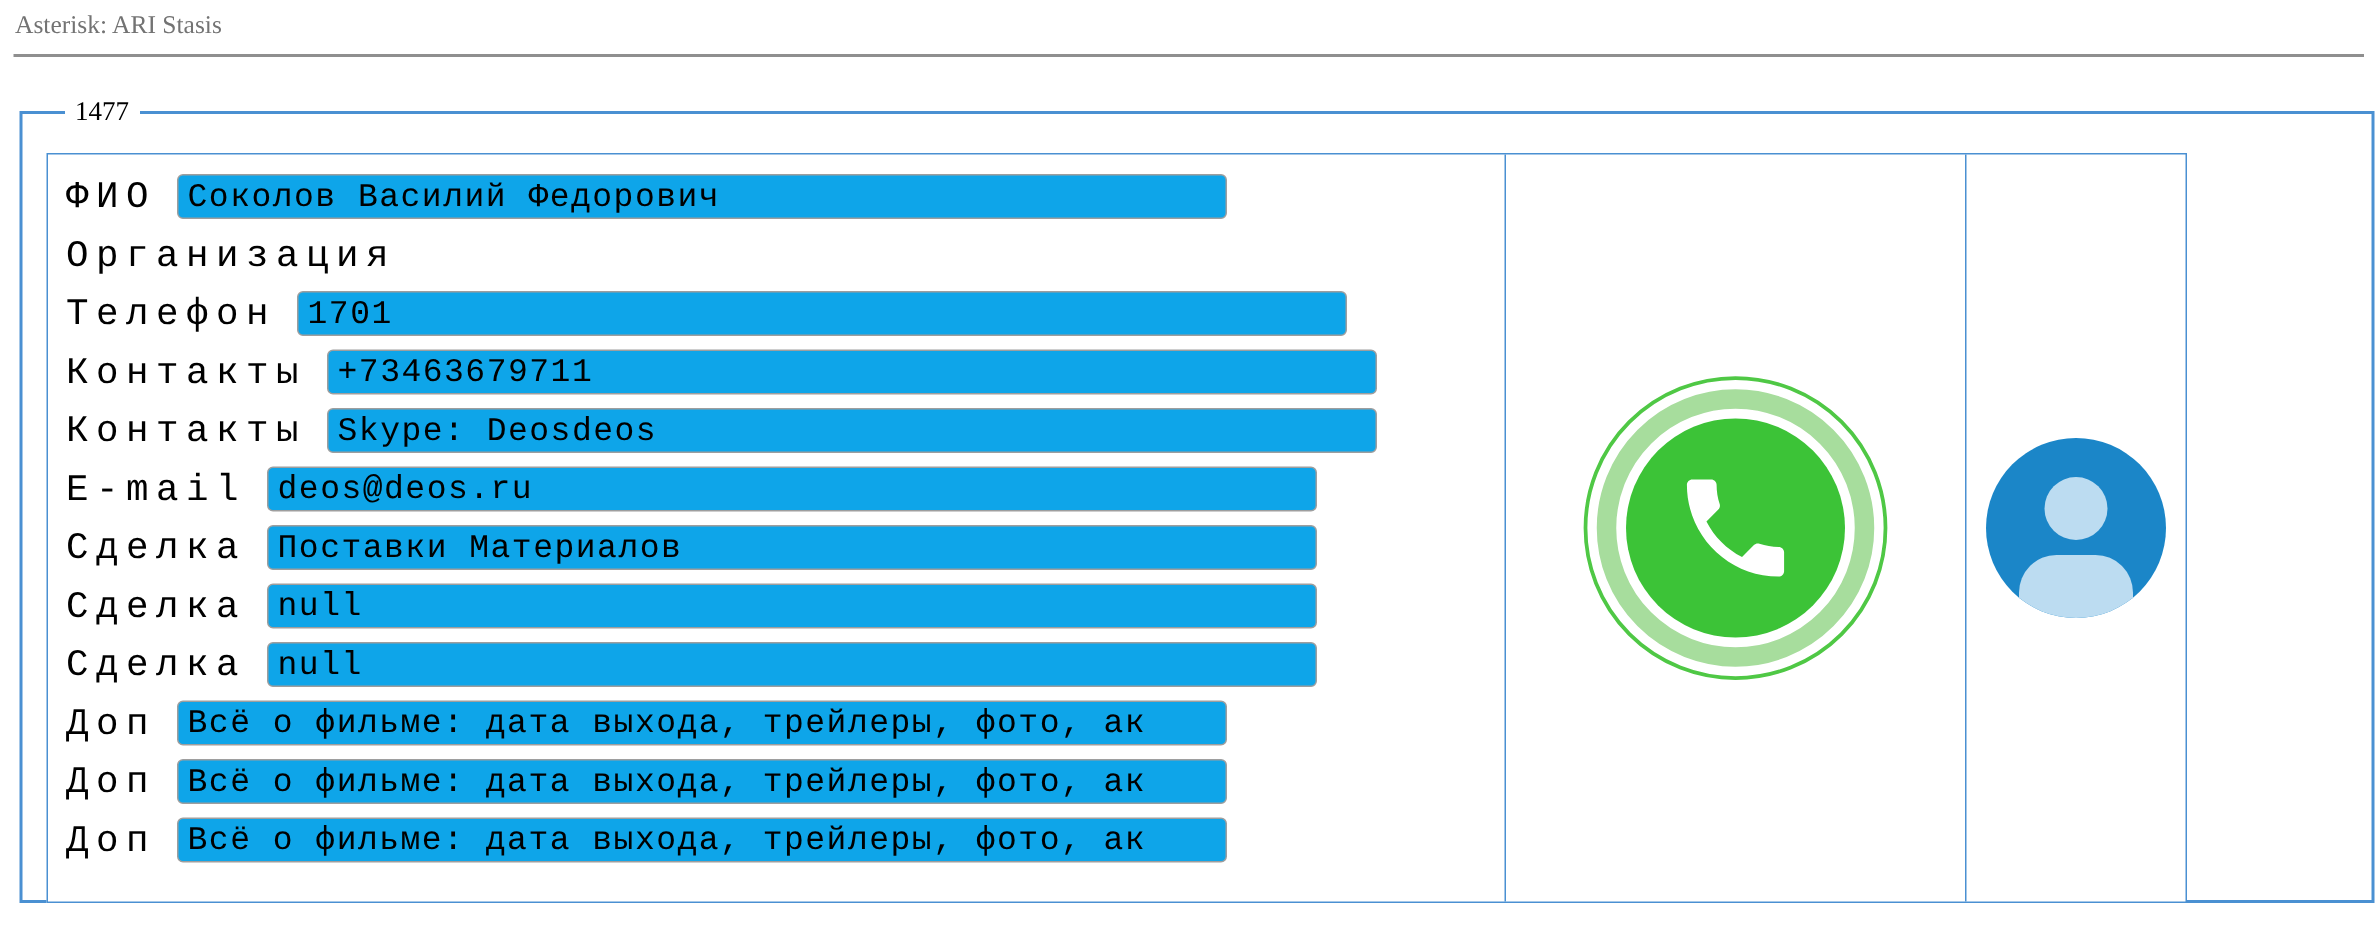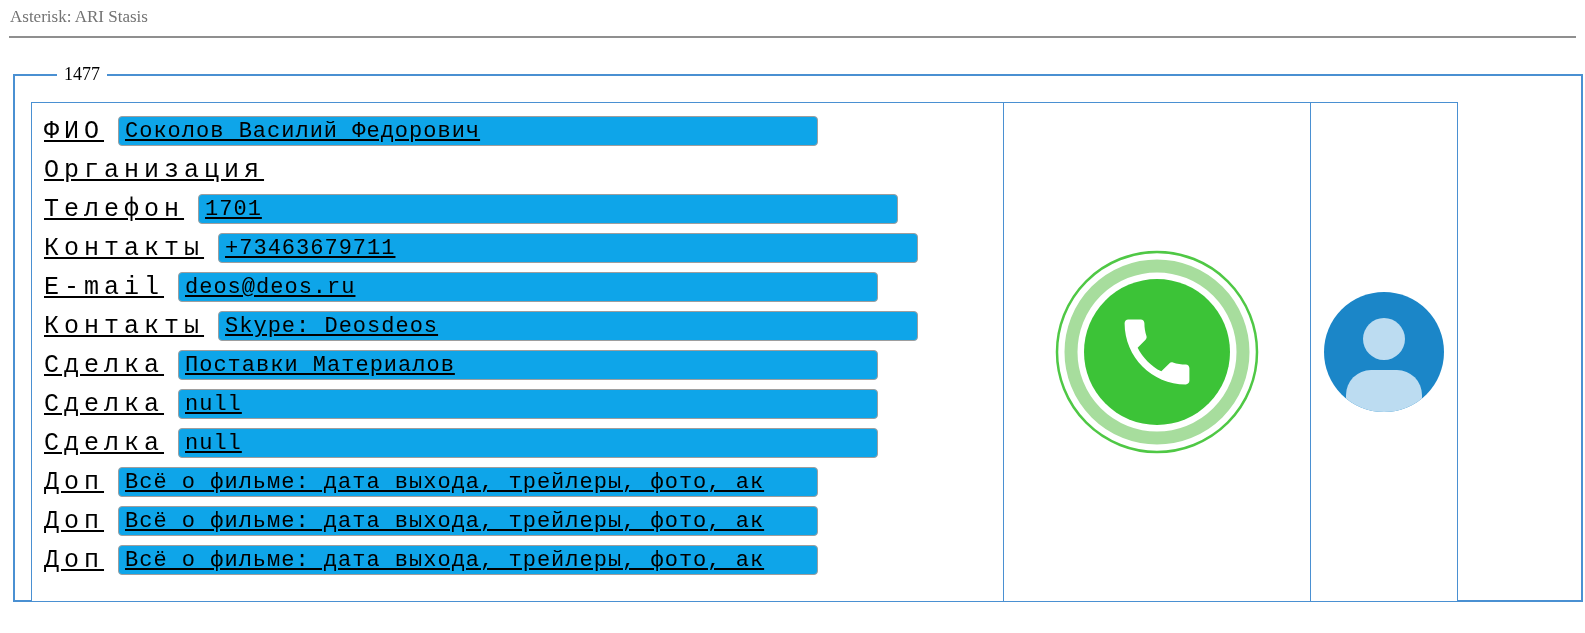--- a/index.html
+++ b/index.html
@@ -23,30 +23,29 @@
     margin: 26px 0 0 13px;
     width: calc(100% - 15px);
     height: 538px;
     border: 2px solid #4a90d2;
     padding: 17px 14px 15px 16px;
   }
   fieldset.channel-fieldset legend {
     font-family: "Liberation Serif", serif;
     font-size: 18px;
     color: #000;
-    margin-left: 26px;
+    margin-left: 12px;
     padding: 0 7px;
   }
   .card {
     width: 1427px;
     height: 500px;
     display: flex;
     border: 1px solid #4a90d2;
     background: #fff;
-    text-decoration: underline;
   }
   .form-cell {
     width: 971px;
     padding: 13px 0 0 12px;
   }
   .field-row {
     display: flex;
     align-items: center;
     height: 30px;
     margin-bottom: 9px;
@@ -111,26 +110,26 @@
       </div>
       <div class="field-row">
         <span class="field-label">Телефон</span>
         <input class="field-input" type="text" value="1701" style="">
       </div>
       <div class="field-row">
         <span class="field-label">Контакты</span>
         <input class="field-input" type="text" value="+73463679711" style="">
       </div>
       <div class="field-row">
+        <span class="field-label">Контакты</span>
+        <input class="field-input" type="text" value="Skype: Deosdeos" style="">
+      </div>
+      <div class="field-row">
         <span class="field-label">E-mail</span>
         <input class="field-input" type="text" value="deos@deos.ru" style="">
-      </div>
-      <div class="field-row">
-        <span class="field-label">Контакты</span>
-        <input class="field-input" type="text" value="Skype: Deosdeos" style="">
       </div>
       <div class="field-row">
         <span class="field-label">Сделка</span>
         <input class="field-input" type="text" value="Поставки Материалов" style="">
       </div>
       <div class="field-row">
         <span class="field-label">Сделка</span>
         <input class="field-input" type="text" value="null" style="">
       </div>
       <div class="field-row">

